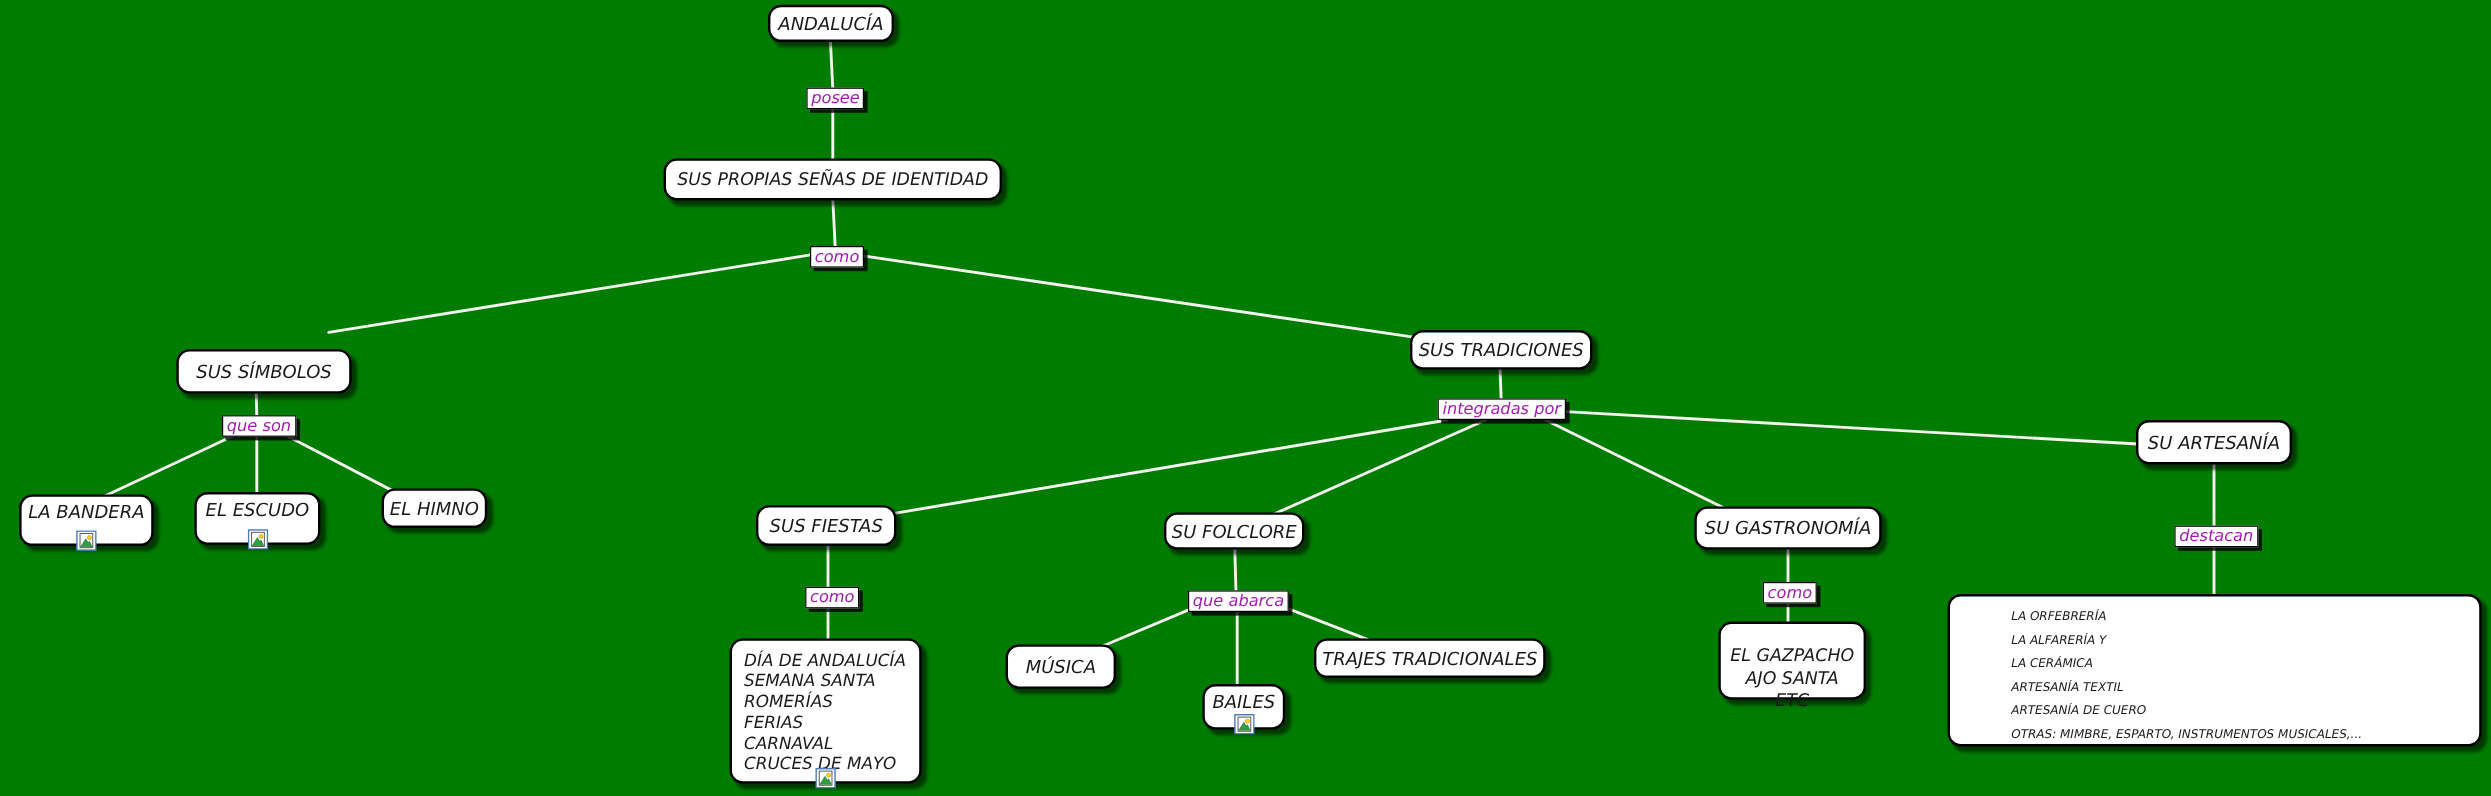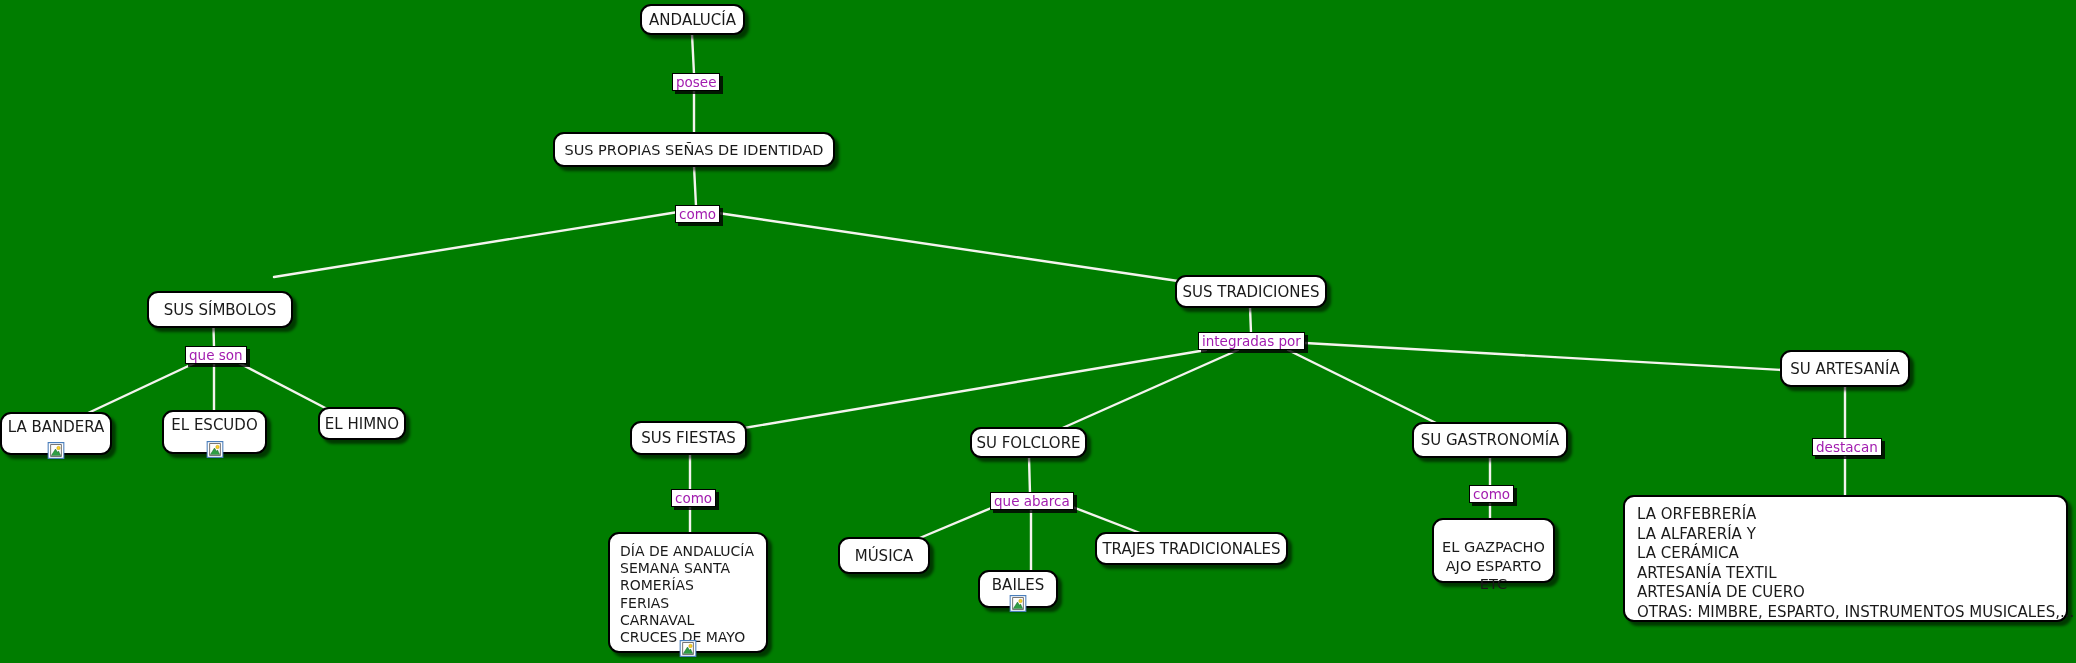--- a/index.html
+++ b/index.html
@@ -2,38 +2,38 @@
 <html><head>
 <meta charset="utf-8">
 <style>
   html,body{margin:0;padding:0;}
   body{
     width:2076px;height:663px;overflow:hidden;
     background:#007D00;
     font-family:"DejaVu Sans","Liberation Sans",sans-serif;
     position:relative;
   }
-  #map{position:absolute;left:0;top:0;width:2076px;height:663px;}
+  #map{position:absolute;left:0;top:0;width:2076px;height:663px;font-style:italic;}
   svg.wires{position:absolute;left:0;top:0;}
   .node{
     position:absolute;box-sizing:border-box;
     background:#ffffff;border:2px solid #000;border-radius:11px;
     box-shadow:4px 4px 3px rgba(0,0,0,.55);
     display:flex;align-items:center;justify-content:center;
     font-size:15px;color:#1a1a1a;text-align:center;
     padding:2px 5px;white-space:nowrap;
   }
   .node.small-font{font-size:14.5px;}
   .node.with-icon{flex-direction:column;justify-content:flex-start;padding-top:4px;}
   .node.list{
     flex-direction:column;align-items:flex-start;justify-content:flex-start;
     text-align:left;padding:9px 10px;overflow:visible;
   }
   .node.list .line{display:block;font-size:14px;line-height:17.2px;}
-  .node.list.wide .line{font-size:15px;line-height:19.6px;}
+  .node.list.wide .line{font-size:10px;line-height:19.6px;margin-left:39px;}
   .node.list.centered{align-items:center;text-align:center;}
   .node.list.centered .line{font-size:14.5px;line-height:18.5px;}
   .res-icon{
     position:absolute;left:50%;bottom:-6px;transform:translateX(-50%);
     width:17px;height:17px;display:block;line-height:0;
   }
   .link{
     position:absolute;box-sizing:border-box;
     background:#ffffff;border:1px solid #000;
     box-shadow:3px 3px 0 rgba(0,0,0,.8);
@@ -82,21 +82,21 @@
   </div>
 
   <div class="node" style="left:147px;top:291px;width:146px;height:37px">
     <span>SUS SÍMBOLOS</span>
   </div>
 
   <div class="node" style="left:1175px;top:275px;width:152px;height:33px">
     <span>SUS TRADICIONES</span>
   </div>
 
-  <div class="node with-icon" style="left:0px;top:412px;width:112px;height:43px">
+  <div class="node with-icon" style="left:16px;top:412px;width:112px;height:43px">
     <span>LA BANDERA</span>
     <span class="res-icon">
       <svg width="17" height="17" viewBox="0 0 17 17">
         <rect x="0.5" y="0.5" width="16" height="16" fill="#fff" stroke="#4a7ebb" stroke-width="1.4"></rect>
         <rect x="3.2" y="2.6" width="10.6" height="11.8" fill="#fdfdfd" stroke="#555" stroke-width="0.8"></rect>
         <circle cx="11" cy="6" r="1.7" fill="#f6d32d" stroke="#c99700" stroke-width="0.5"></circle>
         <path d="M3.8 13.6 L8 7 L10 10.3 L11 9 L13.2 13.6 Z" fill="#2f9e44" stroke="#1e6b2e" stroke-width="0.5"></path>
       </svg>
     </span>
   </div>
@@ -139,21 +139,21 @@
   </div>
 
   <div class="node" style="left:970px;top:427px;width:117px;height:31px">
     <span>SU FOLCLORE</span>
   </div>
 
   <div class="node" style="left:838px;top:537px;width:92px;height:37px">
     <span>MÚSICA</span>
   </div>
 
-  <div class="node with-icon" style="left:978px;top:570px;width:80px;height:38px">
+  <div class="node with-icon" style="left:1002px;top:570px;width:69px;height:38px">
     <span>BAILES</span>
     <span class="res-icon">
       <svg width="17" height="17" viewBox="0 0 17 17">
         <rect x="0.5" y="0.5" width="16" height="16" fill="#fff" stroke="#4a7ebb" stroke-width="1.4"></rect>
         <rect x="3.2" y="2.6" width="10.6" height="11.8" fill="#fdfdfd" stroke="#555" stroke-width="0.8"></rect>
         <circle cx="11" cy="6" r="1.7" fill="#f6d32d" stroke="#c99700" stroke-width="0.5"></circle>
         <path d="M3.8 13.6 L8 7 L10 10.3 L11 9 L13.2 13.6 Z" fill="#2f9e44" stroke="#1e6b2e" stroke-width="0.5"></path>
       </svg>
     </span>
   </div>
@@ -161,21 +161,21 @@
   <div class="node" style="left:1095px;top:532px;width:193px;height:33px">
     <span>TRAJES TRADICIONALES</span>
   </div>
 
   <div class="node" style="left:1412px;top:422px;width:156px;height:36px">
     <span>SU GASTRONOMÍA</span>
   </div>
 
   <div class="node list centered" style="left:1432px;top:518px;width:123px;height:65px;padding-top:18px">
     <span class="line">EL GAZPACHO</span>
-    <span class="line">AJO ESPARTO</span>
+    <span class="line">AJO SANTA</span>
     <span class="line">ETC</span>
   </div>
 
   <div class="node" style="left:1780px;top:350px;width:130px;height:37px">
     <span>SU ARTESANÍA</span>
   </div>
 
   <div class="node list wide" style="left:1623px;top:495px;width:445px;height:127px;padding:8px 12px">
     <span class="line">LA ORFEBRERÍA</span>
     <span class="line">LA ALFARERÍA Y</span>

